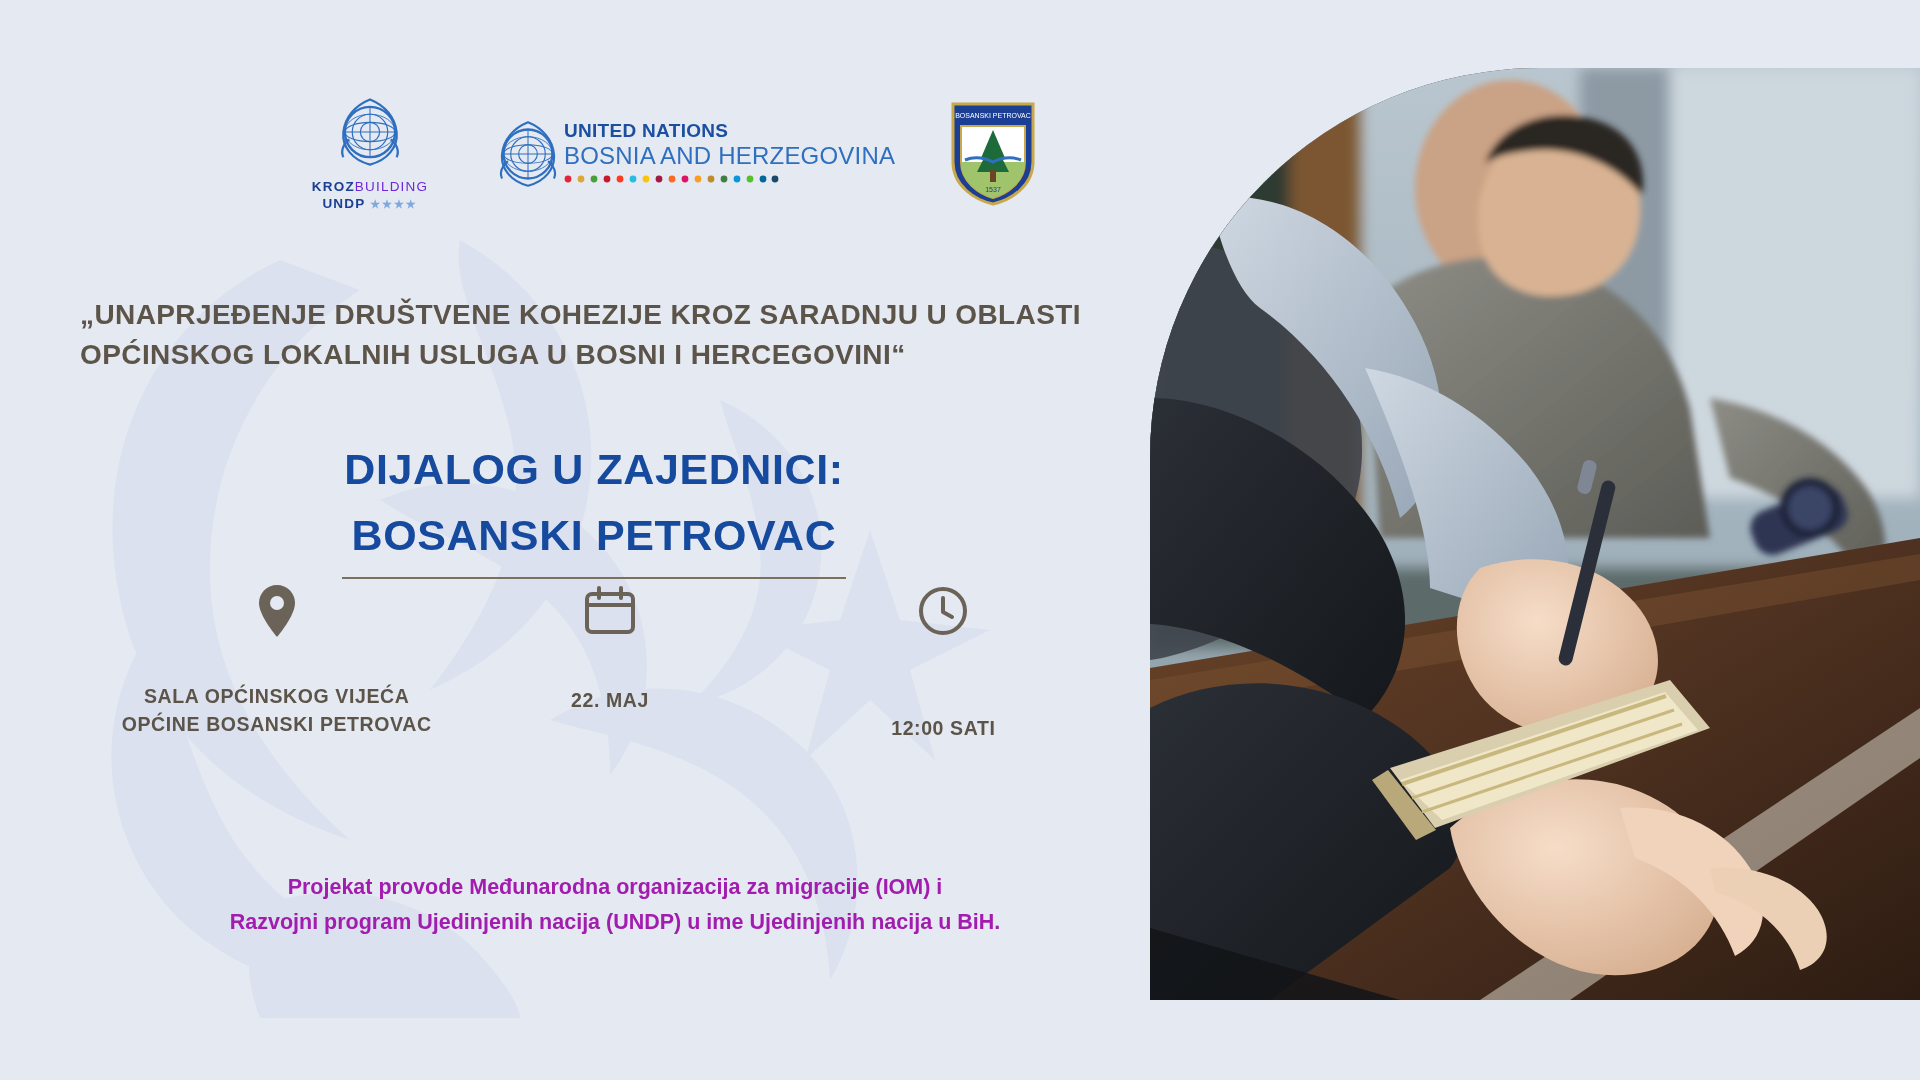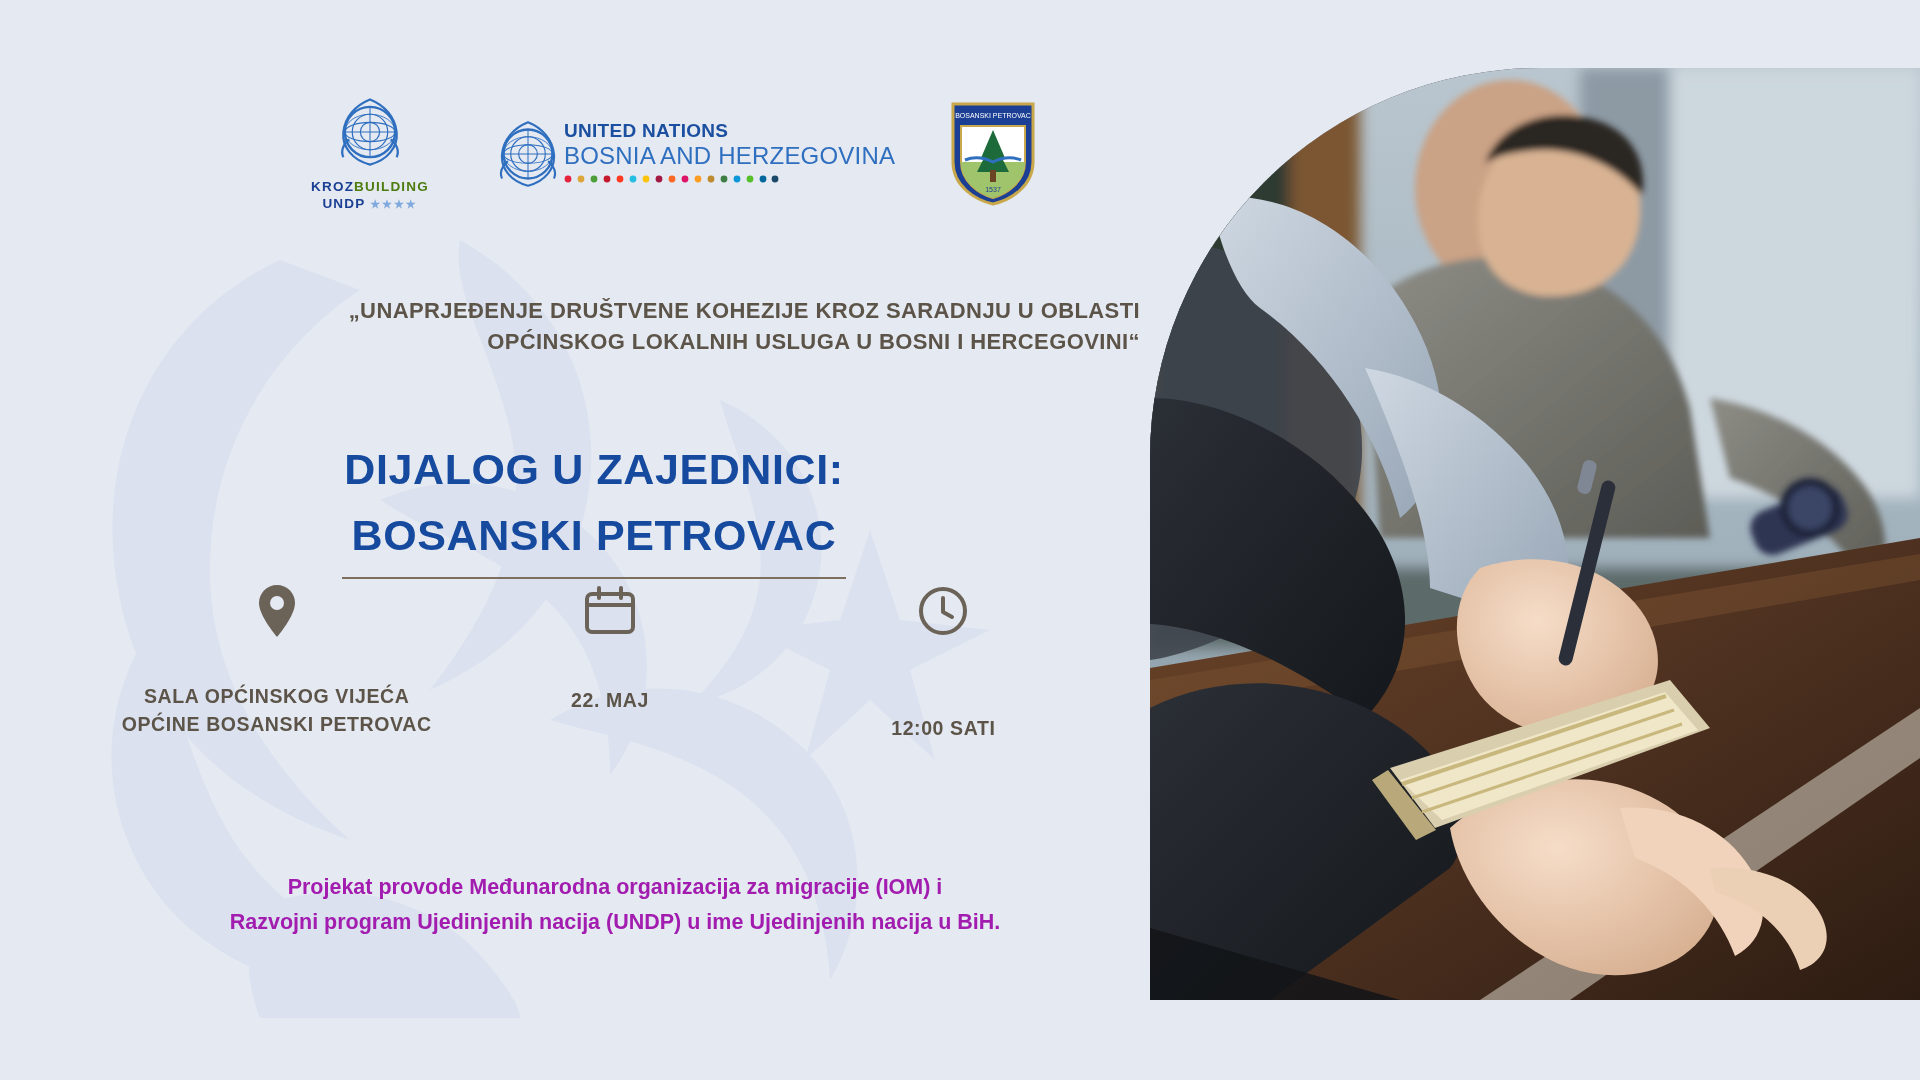--- a/index.html
+++ b/index.html
@@ -51,42 +51,42 @@
     display: flex;
     align-items: center;
     gap: 52px;
   }
   .logo-pbf { width: 140px; text-align: center; }
   .logo-pbf .emblem { width: 74px; height: 74px; margin: 0 auto 6px; }
   .logo-pbf .pbf-text {
     font-size: 13.5px; font-weight: bold; letter-spacing: 1.2px;
     color: #1b3f94; line-height: 1.25;
   }
-  .logo-pbf .pbf-text .light { color: #4d7c0f; font-weight: bold; }
+  .logo-pbf .pbf-text .light { color: #6d28d9; font-weight: normal; }
   .pbf-stars { color: #7fa8dd; font-size: 11px; letter-spacing: 2px; }
 
   .logo-un { display: flex; align-items: center; }
   .logo-un .emblem { width: 72px; height: 72px; }
   .logo-un .un-text-wrap { line-height: 1.15; }
   .logo-un .un-l1 { font-size: 19px; font-weight: bold; color: #1b4fa0; letter-spacing: .3px; }
   .logo-un .un-l2 { font-size: 24px; color: #2f6fc0; letter-spacing: .2px; }
   .un-dots { margin-top: 5px; height: 8px; width: 215px; }
 
   .logo-muni { width: 92px; }
   .logo-muni svg { display:block; width: 92px; height: 108px; }
 
   
   .project-title {
     position: absolute;
     left: 80px;
     top: 295px;
     width: 1060px;
-    text-align: right;
+    text-align: left;
     color: #5c5449;
-    font-size: 22px;
+    font-size: 28px;
     font-weight: bold;
     letter-spacing: .4px;
     line-height: 1.42;
   }
 
   .event-title {
     position: absolute;
     left: 64px;
     top: 438px;
     width: 1060px;

